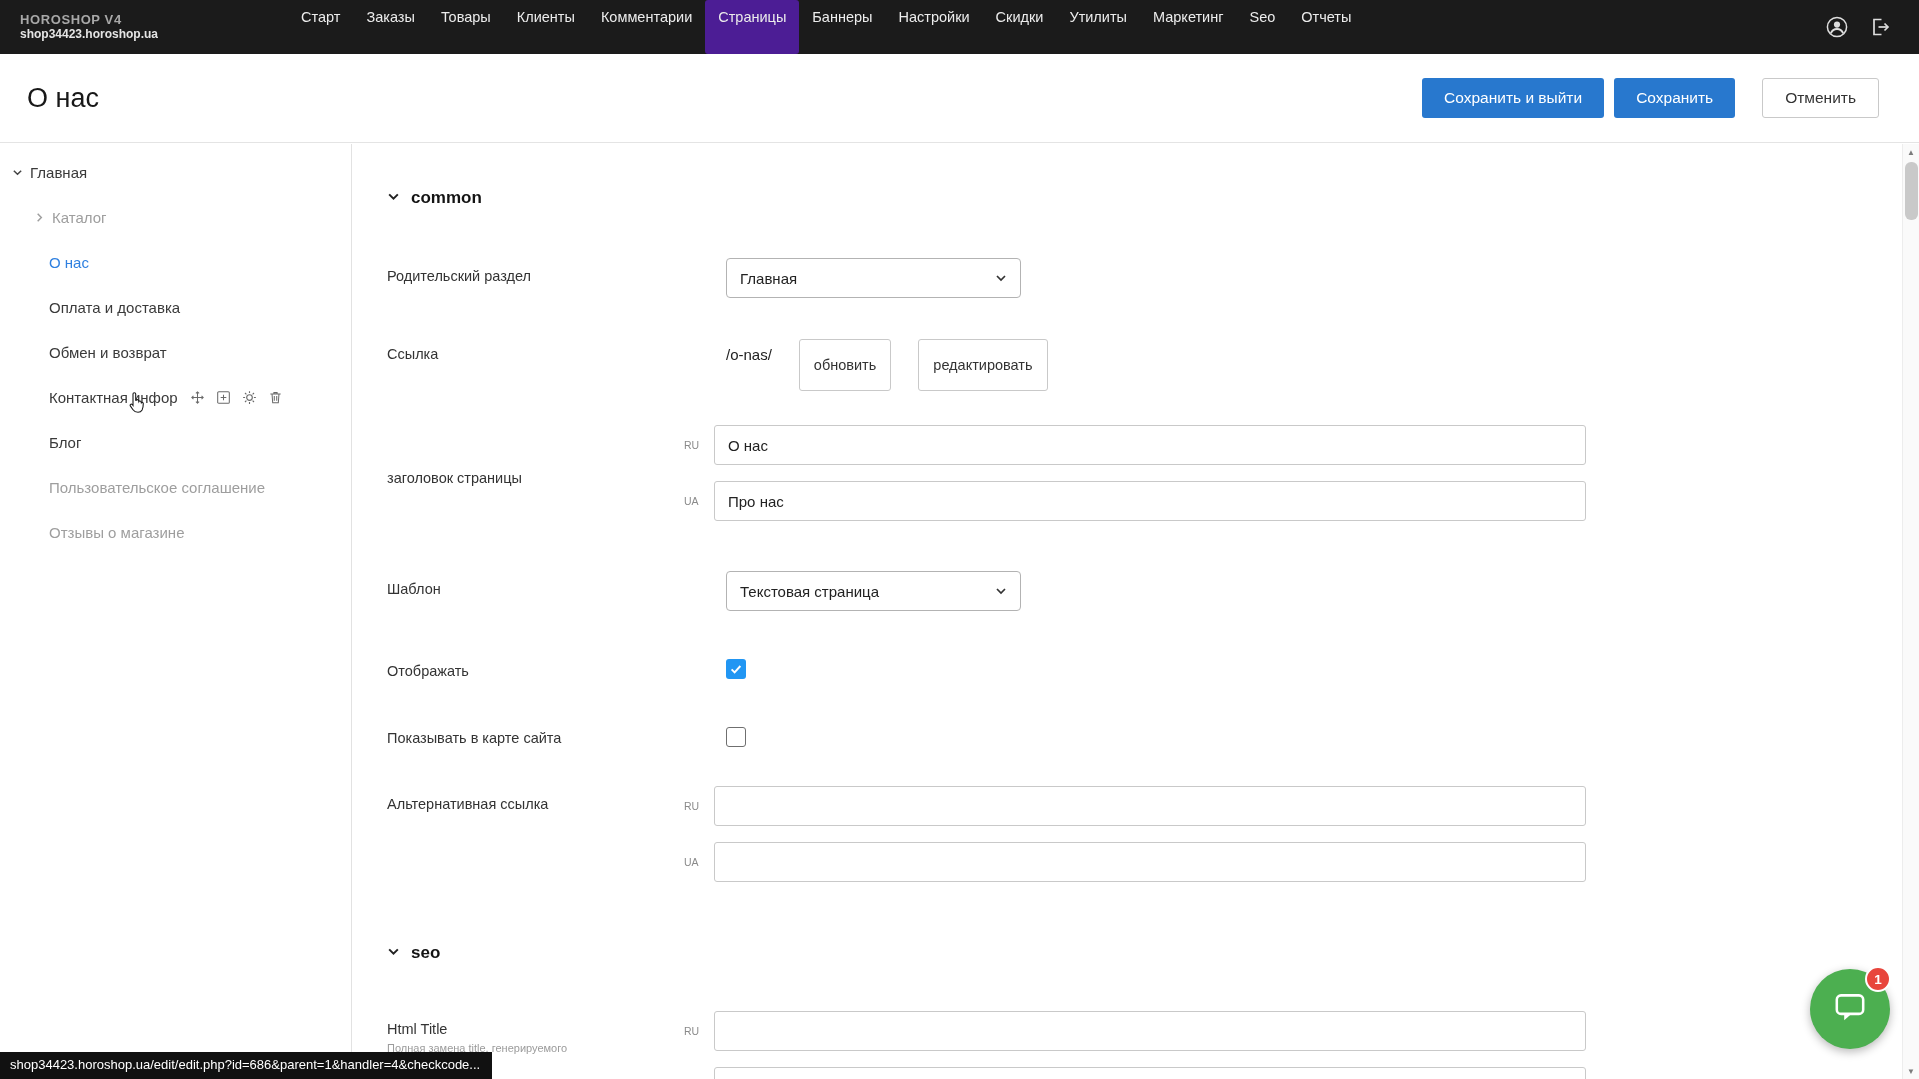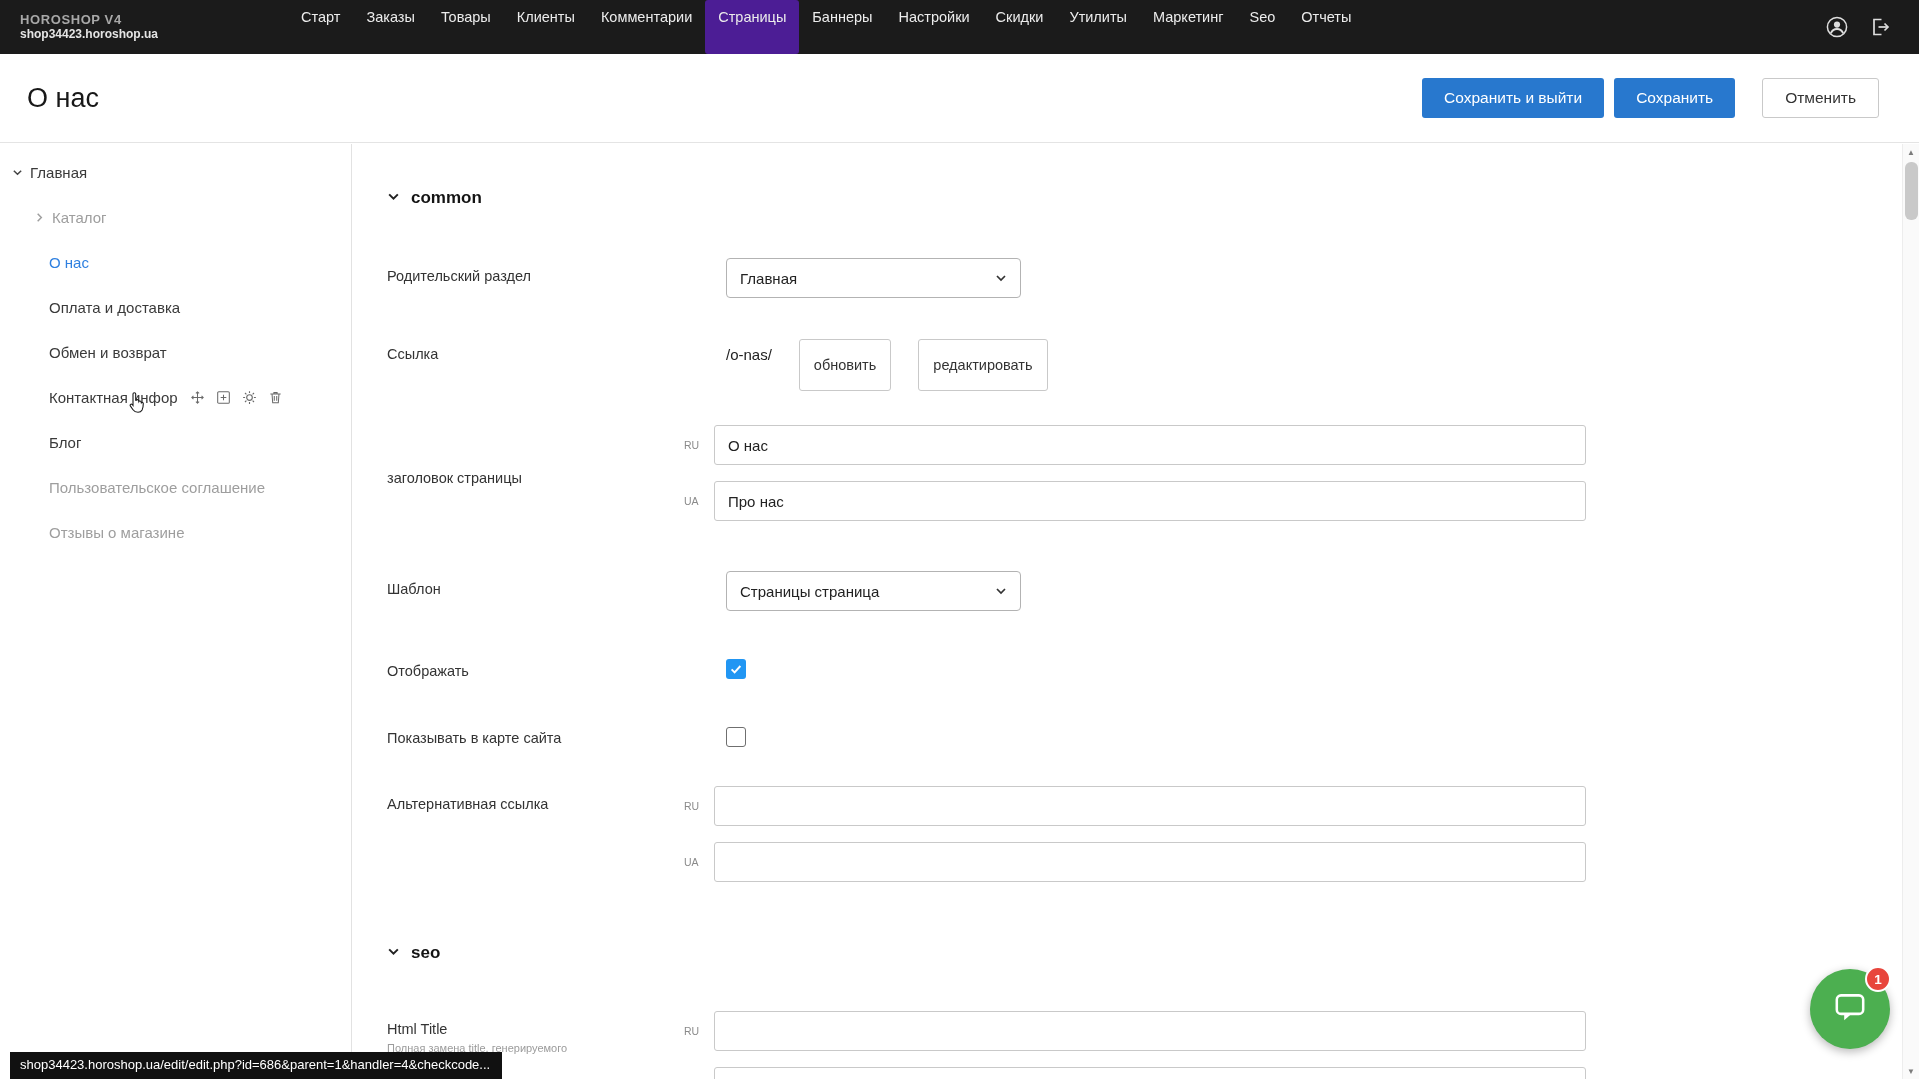--- a/index.html
+++ b/index.html
@@ -65,21 +65,21 @@
     font-size:14.5px; color:#333; padding:0 14px; cursor:pointer; font-family:inherit; }
   .linkpath { font-size:15px; color:#222; padding-top:7px; margin-right:15px; }
   .mt48{margin-top:48px;} .mt41{margin-top:41px;} .mt34{margin-top:34px;align-items:center;} .mt50{margin-top:50px;}
   .mt39{margin-top:39px;} .mt59{margin-top:59px;} .mt46{margin-top:46px;}
   .checkbox { width:20px; height:20px; border-radius:3px; cursor:pointer; margin-top:0; }
   .checkbox.checked { background:#2196f3; display:flex; align-items:center; justify-content:center; }
   .checkbox.unchecked { background:#fff; border:1.6px solid #6f6f6f; }
   .hint { font-size:11px; color:#9b9b9b; margin-top:5px; line-height:1.25; width:260px; }
 
   
-  .statusbar { position:absolute; left:10px; bottom:0; background:#111; color:#fff; font-size:13px;
+  .statusbar { position:absolute; left:0; bottom:0; background:#111; color:#fff; font-size:13px;
     padding:5px 12px 7px 10px; z-index:80; white-space:nowrap; }
 
   
   .chat-btn { position:absolute; right:29px; bottom:30px; width:80px; height:80px; border-radius:50%;
     background:#4caf50; box-shadow:0 3px 10px rgba(0,0,0,.28); display:flex; align-items:center;
     justify-content:center; cursor:pointer; z-index:90; }
   .chat-badge { position:absolute; top:-3px; right:-1px; width:26px; height:26px; border-radius:50%;
     background:#e8453c; border:2px solid #fff; color:#fff; font-size:13.5px; font-weight:bold;
     display:flex; align-items:center; justify-content:center; }
 
@@ -256,21 +256,21 @@
         <div class="langcol">UA</div>
         <input class="tinput" type="text" value="Про нас" style="">
       </div>
     </div>
   </div>
 
   <div class="frow mt50">
     <div class="flabel">Шаблон</div>
     <div class="langcol"></div>
     <div class="selectbox">
-      <span class="sel-val">Страницы страница</span>
+      <span class="sel-val">Текстовая страница</span>
       <span>
         <svg width="12" height="12" viewBox="0 0 12 12">
             <path d="M2 4l4 4 4-4" fill="none" stroke="#333" stroke-width="1.7"></path>
           </svg>
       </span>
     </div>
   </div>
 
   <div class="frow mt48" style="align-items:flex-end;">
     <div class="flabel cb">Отображать</div>

